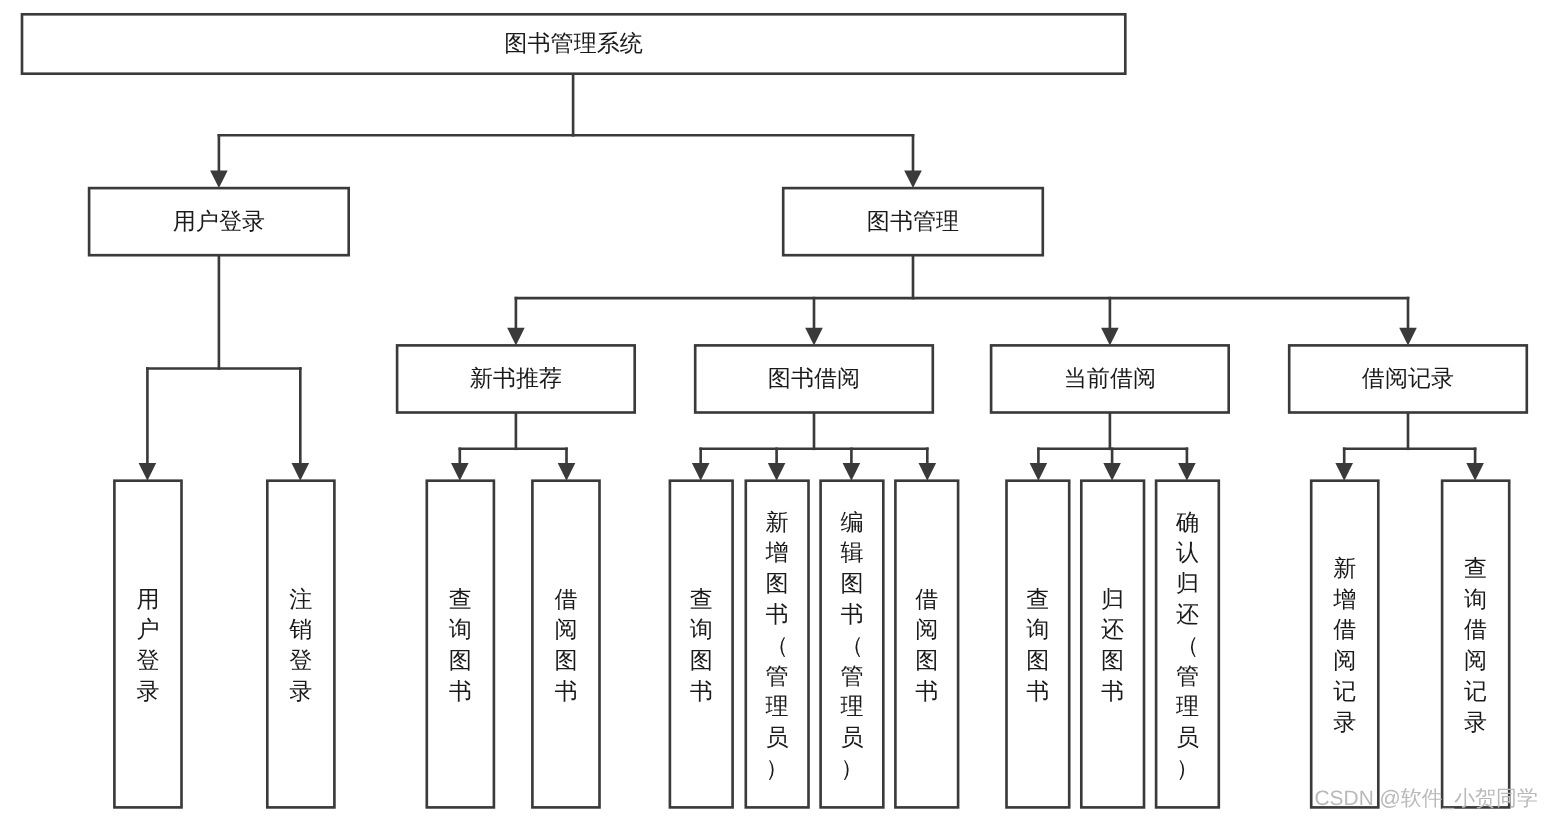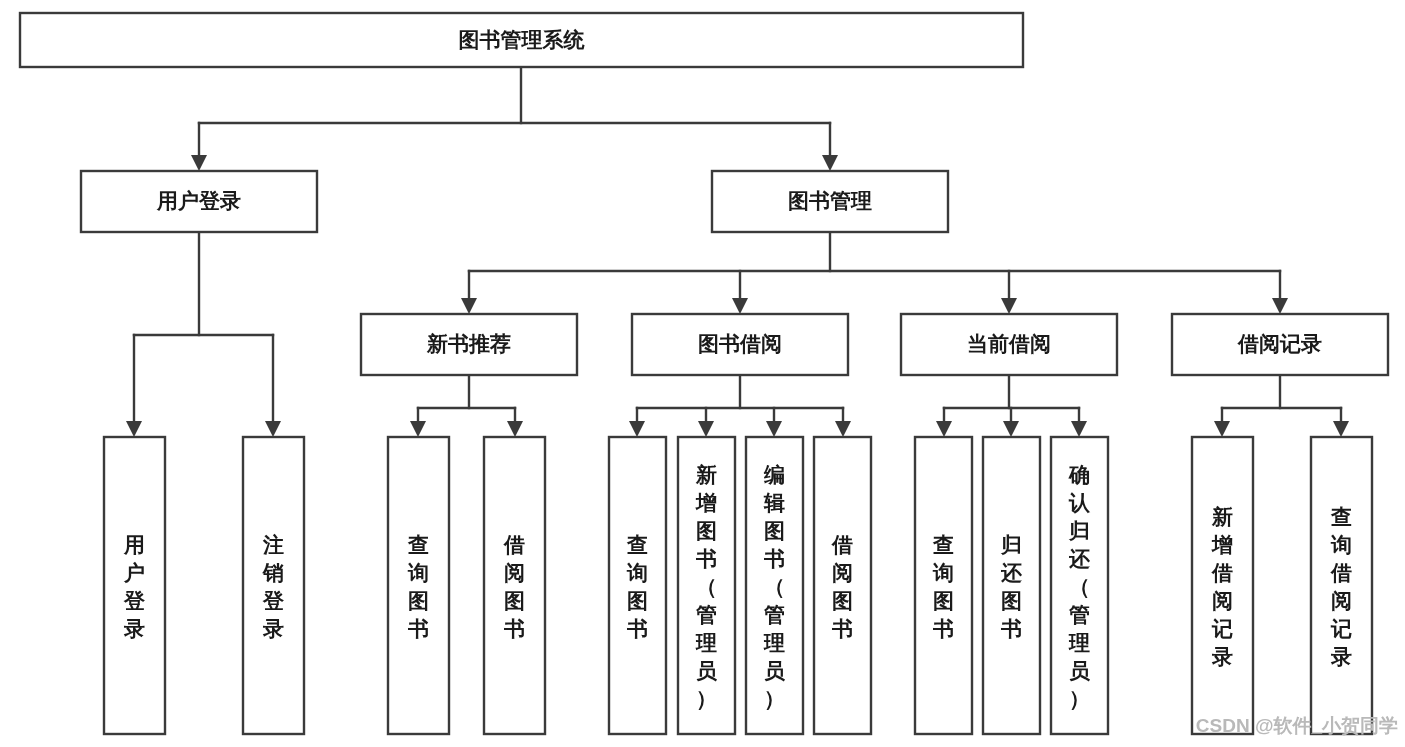--- a/index.html
+++ b/index.html
@@ -13,21 +13,20 @@
     font-family: "Liberation Sans", "DejaVu Sans", sans-serif;
     overflow: hidden;
     position: relative;
   }
   #diagram-root {
     position: absolute;
     left: 0;
     top: 0;
     width: 1405px;
     height: 747px;
-    font-weight: bold;
   }
   svg.diagram-canvas {
     display: block;
     width: 1405px;
     height: 747px;
   }
   .node-box {
     fill: #ffffff;
     stroke: #3a3a3a;
     stroke-width: 2.4;

